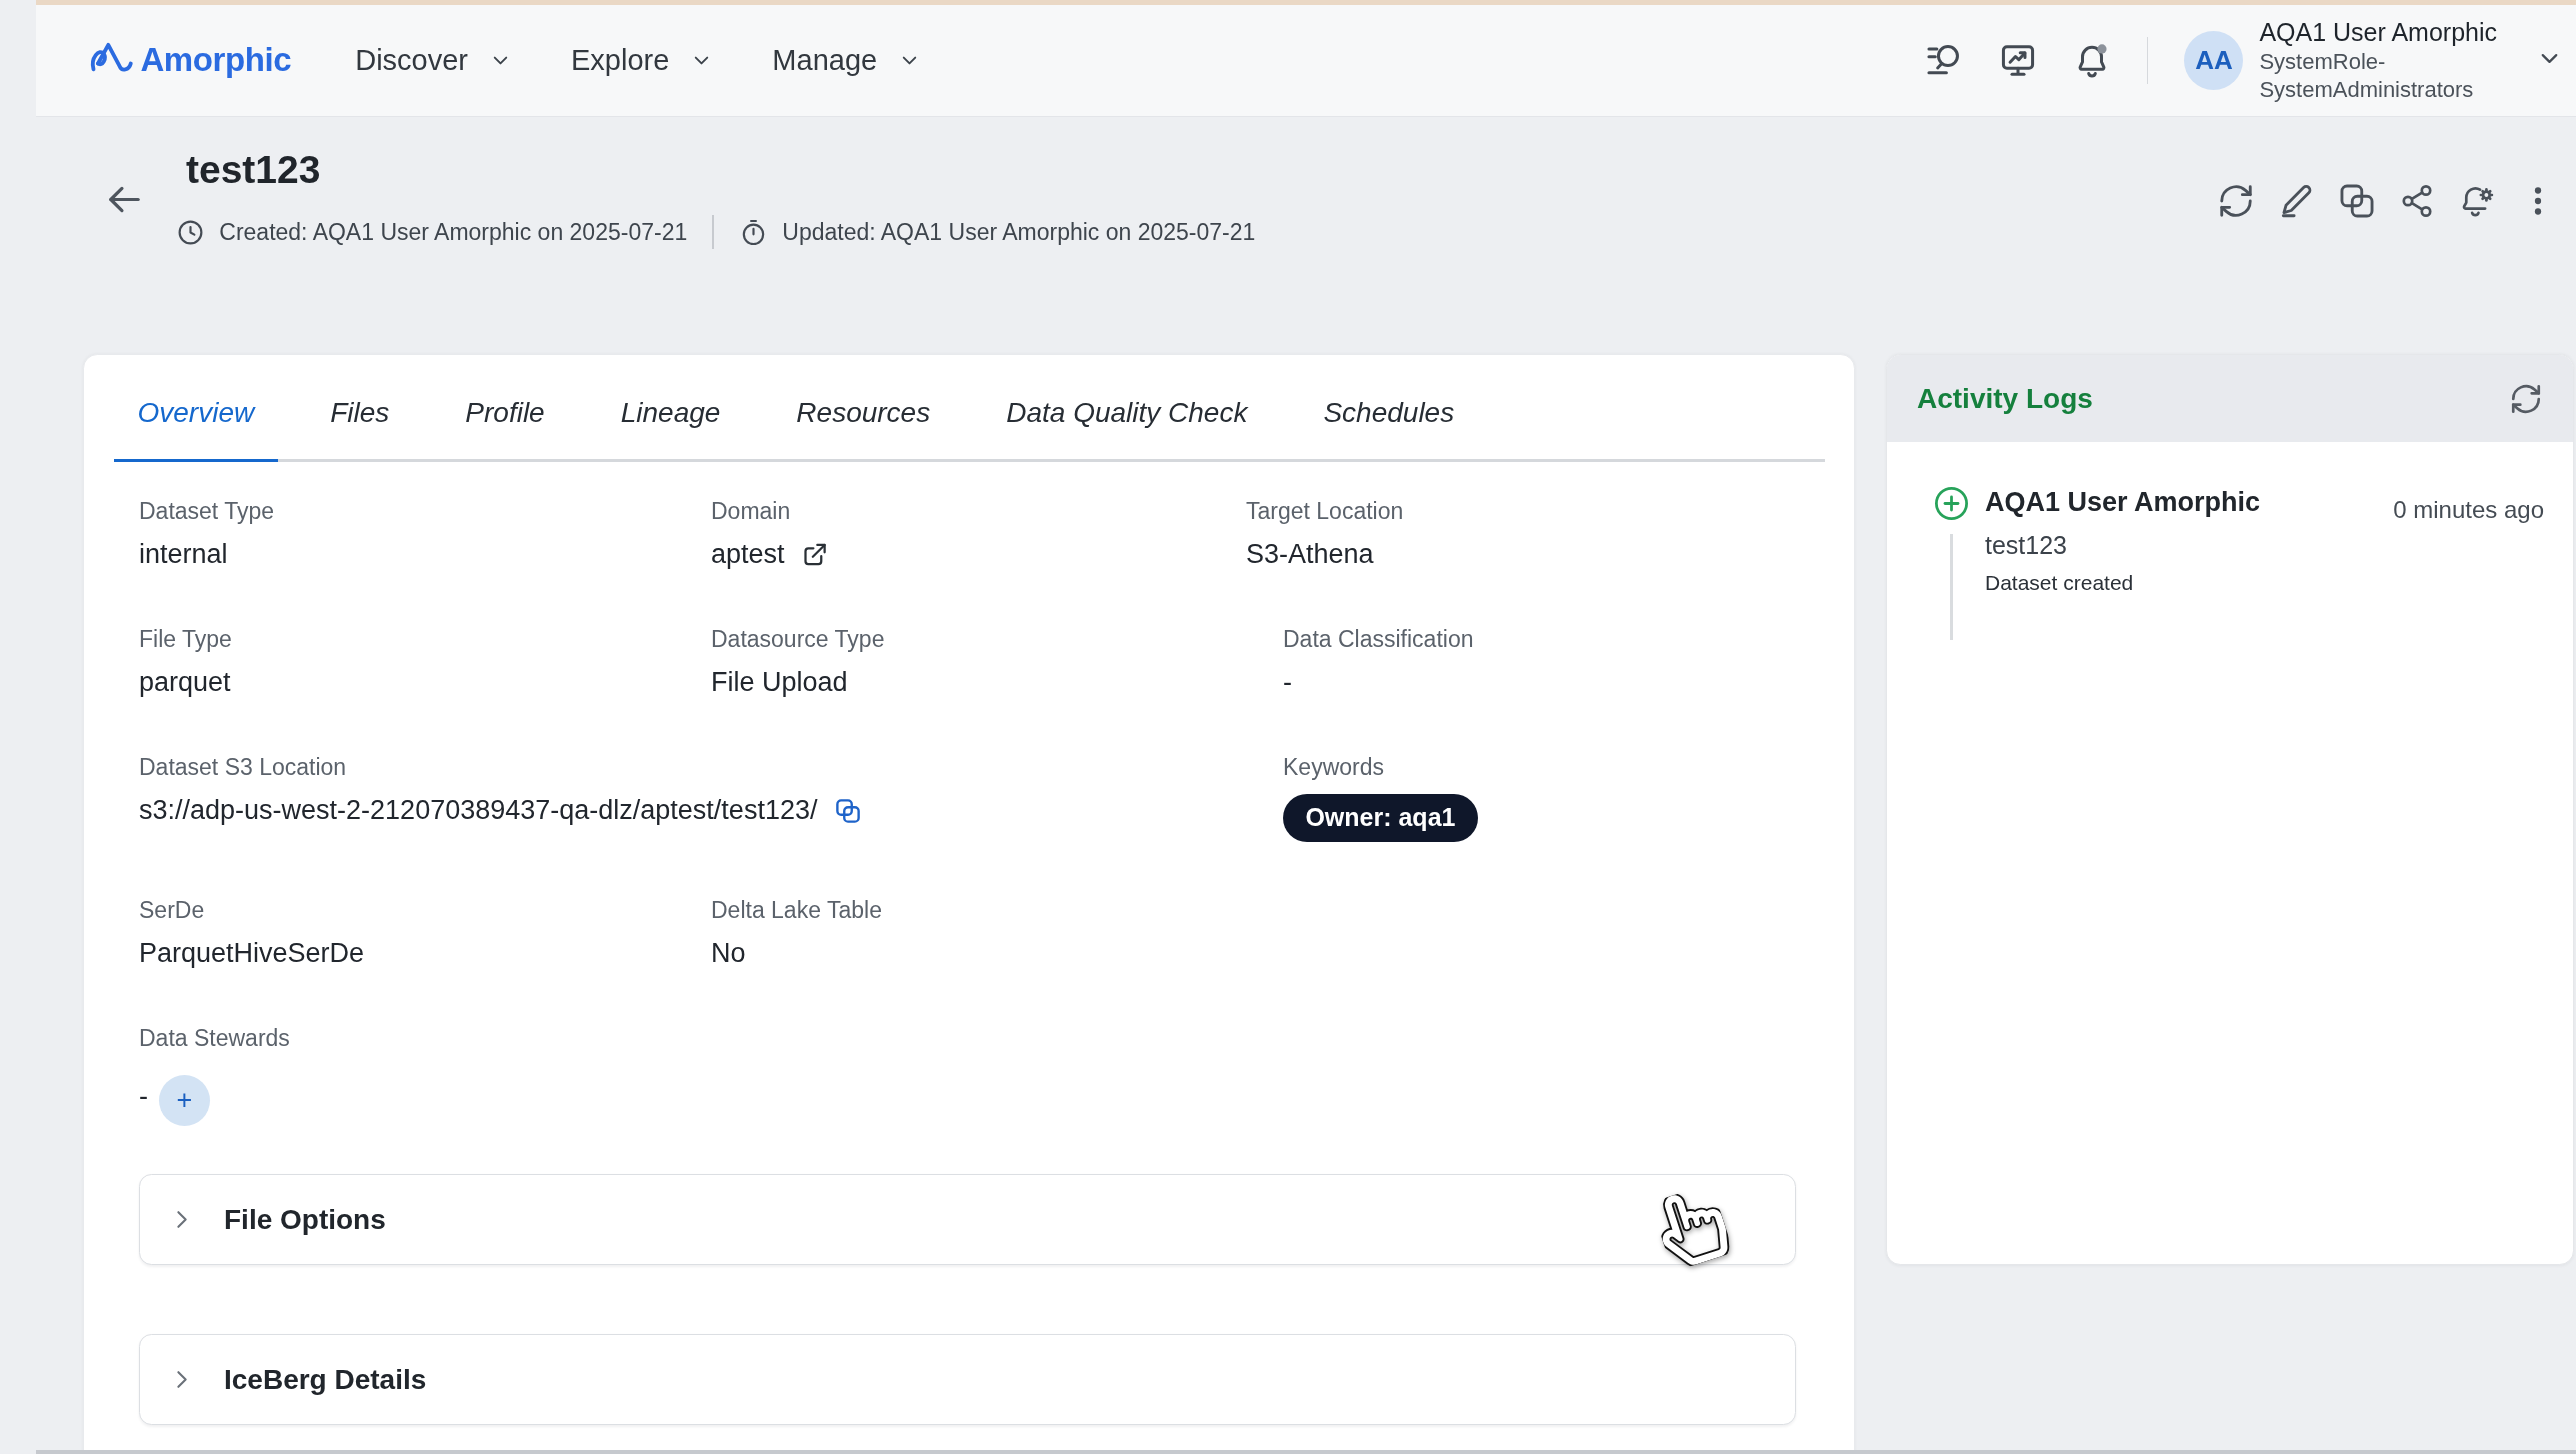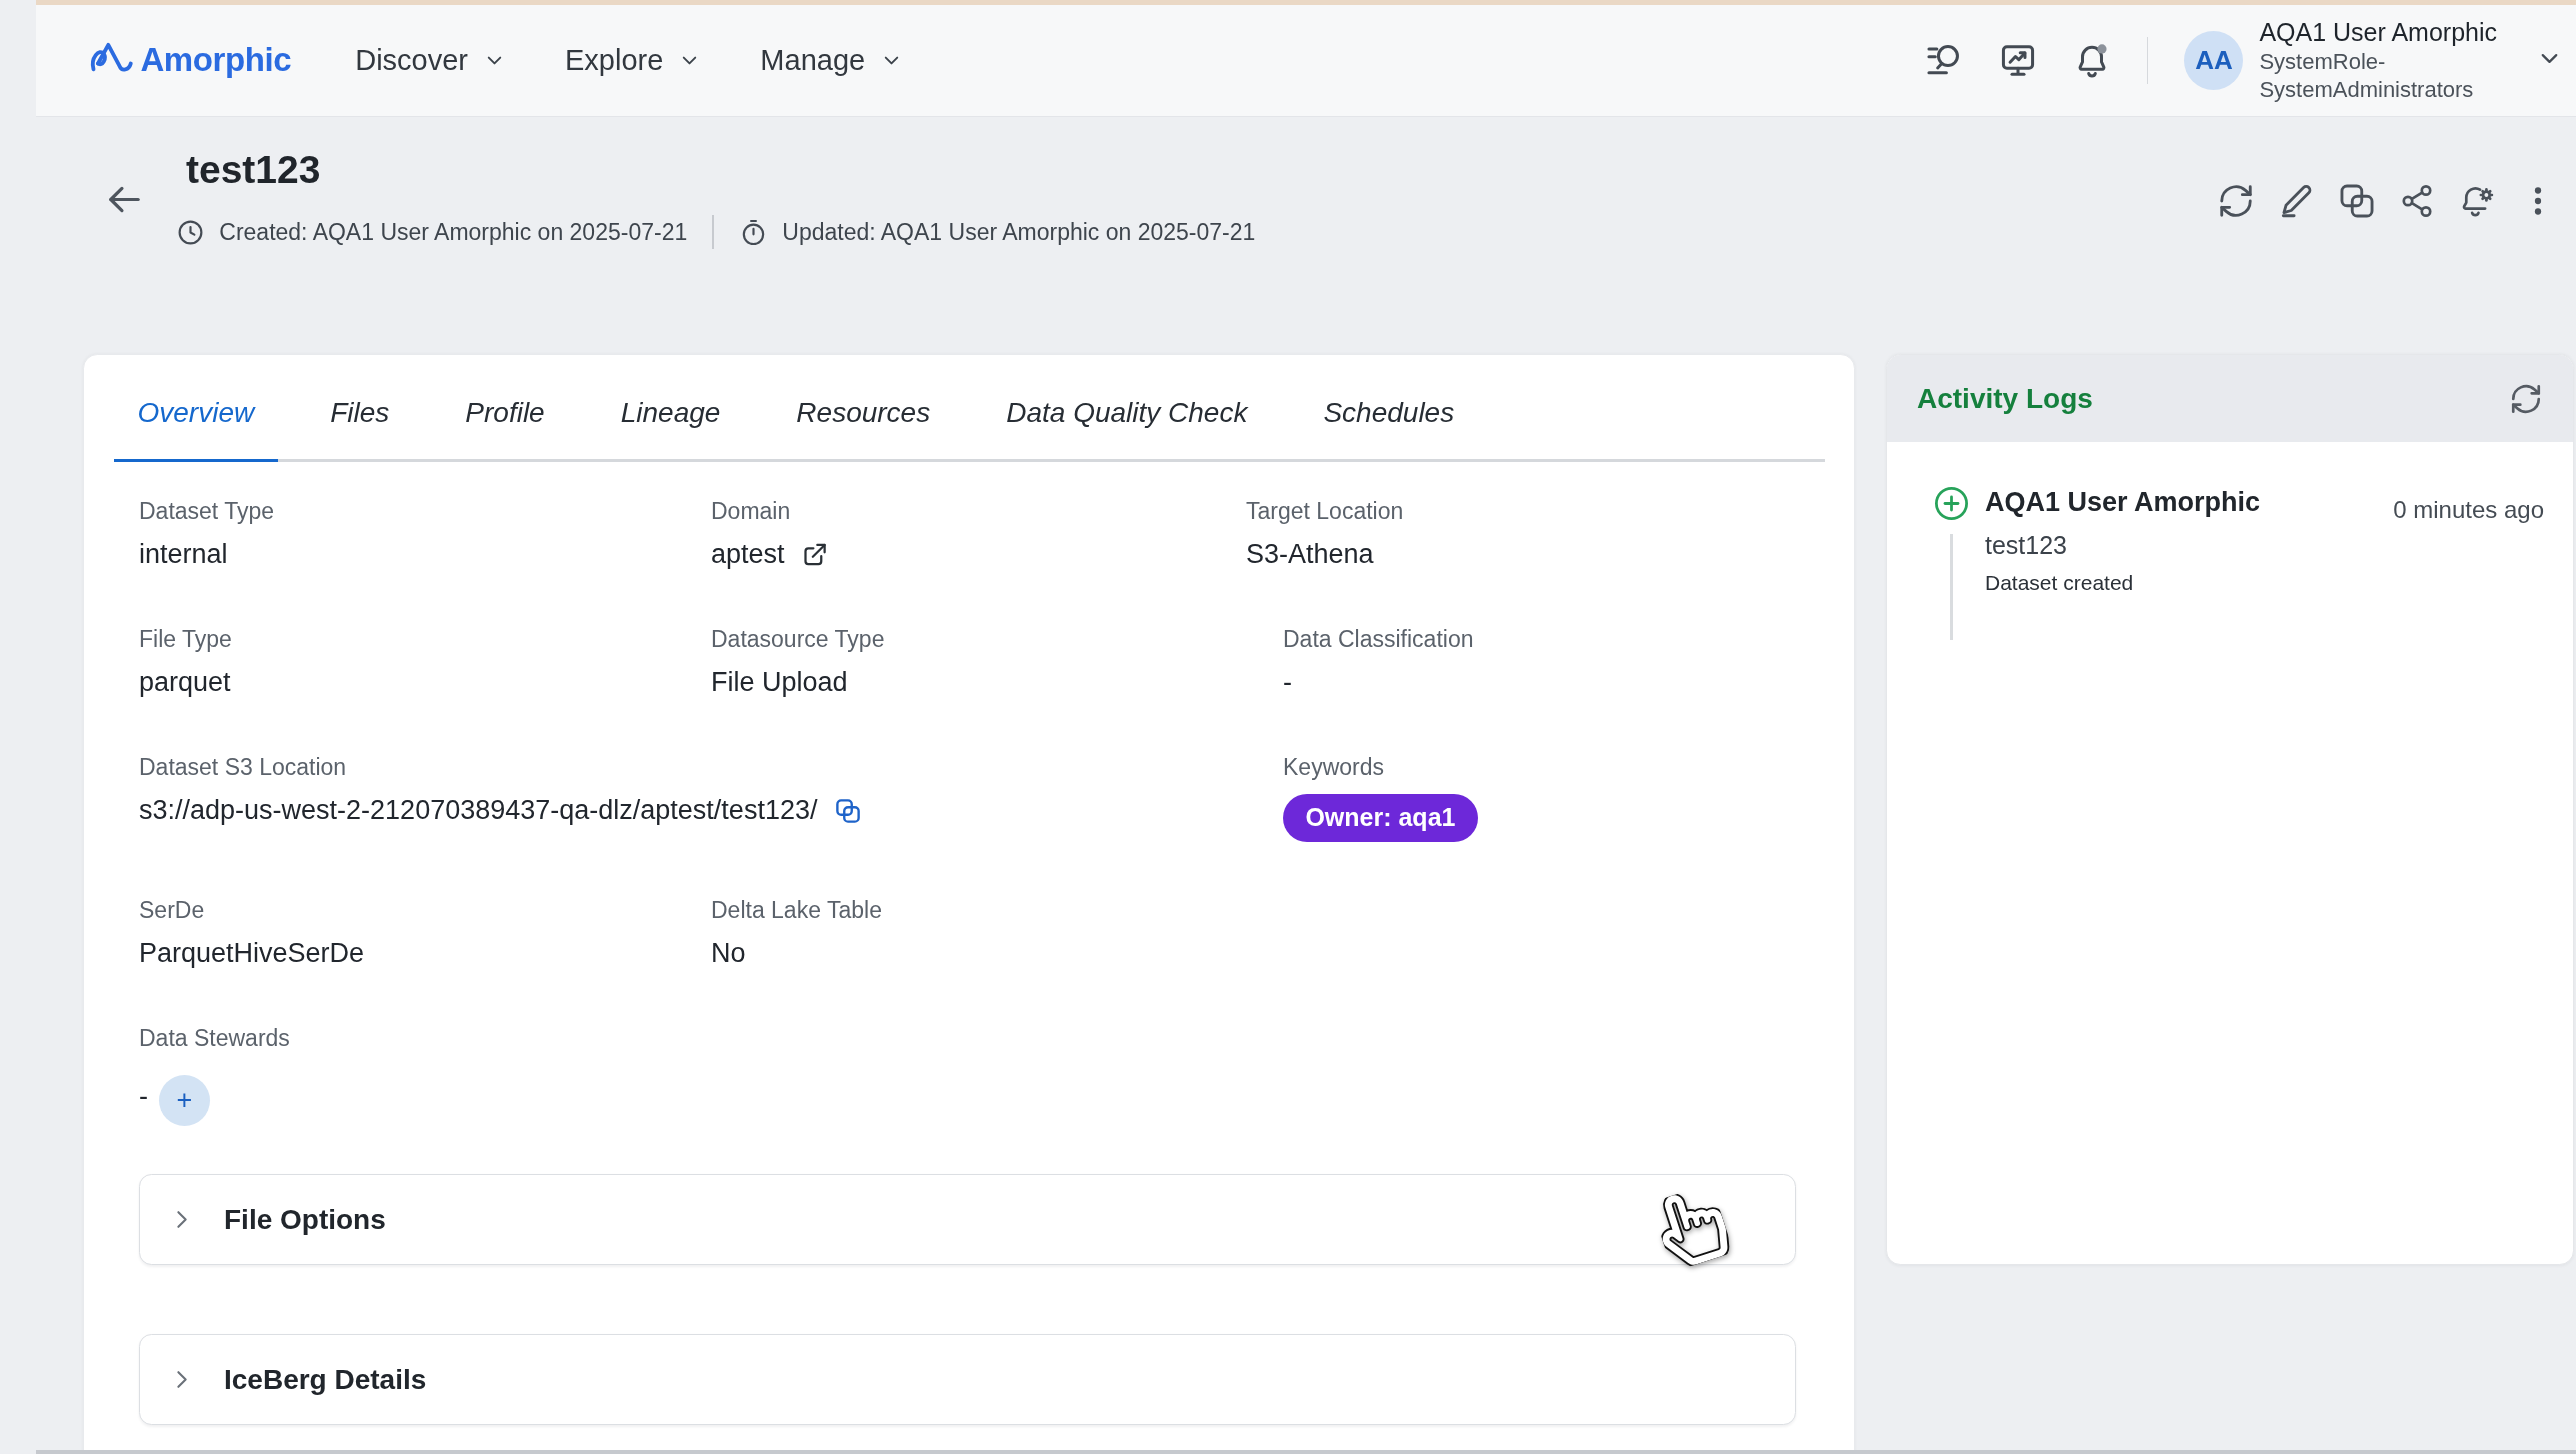--- a/index.html
+++ b/index.html
@@ -7,21 +7,21 @@
   body { font-family:"Liberation Sans", sans-serif; background:#edeff2; overflow:hidden; }
   #app { position:relative; width:2576px; height:1454px; overflow:hidden;margin-left:36px; }
 
   
   .topstrip { position:absolute; top:0; left:0; width:100%; height:4.5px; background:#ead8c5; }
   .topbar { position:absolute; top:4.5px; left:0; width:100%; height:112px; background:#f7f8f9;
             border-bottom:0.9px solid #e3e5e9; display:flex; align-items:center; padding:0 49px 0 52px; }
   .logo { display:flex; align-items:center; gap:5.4px; color:#2b6be0; }
   .logo-text { font-size:33px; font-weight:700; letter-spacing:-0.4px; }
   .topnav { display:flex; align-items:center; gap:59px; margin-left:64px; }
-  .nav-item { display:flex; align-items:center; gap:15px; font-size:29px; color:#32383f; cursor:pointer; }
+  .nav-item { display:flex; align-items:center; gap:21px; font-size:29px; color:#32383f; cursor:pointer; }
   .nav-item svg { color:#3c434b; }
   .topbar-right { margin-left:auto; display:flex; align-items:center; gap:36px; }
   .tb-icon { width:38px; height:38px; color:#434a53; display:flex; align-items:center; justify-content:center; cursor:pointer; }
   .tb-divider { width:1.8px; height:47px; background:#d6d9dd; }
   .user-chip { display:flex; align-items:center; gap:16px; cursor:pointer; }
   .avatar { width:59px; height:59px; border-radius:50%; background:#cfe0f5; color:#1c5fbe;
             font-size:26px; font-weight:700; display:flex; align-items:center; justify-content:center; }
   .user-text { line-height:1.25; }
   .user-name { font-size:25px; color:#1e242b; }
   .user-role { font-size:22px; color:#4b525a; }
@@ -42,21 +42,21 @@
                border:0.9px solid #e8eaed; border-radius:14.3px 14.3px 0 0; box-shadow:0 0.9px 3.6px rgba(20,25,35,.05); }
   .tabs { position:absolute; left:29.5px; right:29.5px; top:42px; display:flex; gap:28px; border-bottom:3.6px solid #d5d8dc;font-style:italic; }
   .tab { padding:0 24px 29.5px; font-size:28px; font-weight:500; color:#272d34; cursor:pointer; white-space:nowrap; }
   .tab.active { color:#1568cd; border-bottom:3.6px solid #1568cd; margin-bottom:-3.6px; }
 
   .field { position:absolute; }
   .field-label { font-size:23px; color:#5b626b; }
   .field-value { margin-top:14.3px; font-size:27px; font-weight:500; color:#21262d; display:flex; align-items:center; gap:16px; }
   .link-icon { color:#2a3036; cursor:pointer; display:flex; }
   .copy-icon-blue { color:#1e63c9; cursor:pointer; display:flex; }
-  .badge { display:inline-block; margin-top:12.5px; background:#6d28d9; color:#ffffff; font-size:25px; font-weight:700;
+  .badge { display:inline-block; margin-top:12.5px; background:#0f172a; color:#ffffff; font-size:25px; font-weight:700;
            padding:9.8px 22.4px; border-radius:894px; }
   .steward-add { width:51px; height:51px; border-radius:50%; background:#d3e3f4; color:#1a5fc0; font-size:27px;
                  display:flex; align-items:center; justify-content:center; cursor:pointer; margin-left:1.8px; margin-top:9px; }
 
   .panel { position:absolute; left:55px; width:1657px; height:91px; background:#ffffff; border:0.9px solid #dcdfe3;
            border-radius:12.5px; box-shadow:0 1.8px 2.7px rgba(20,25,35,.06); display:flex; align-items:center;
            padding-left:29px; cursor:pointer; }
   .panel-chevron { color:#6a7179; display:flex; }
   .panel-label { margin-left:30px; font-size:28px; font-weight:700; color:#21262c; }
 

